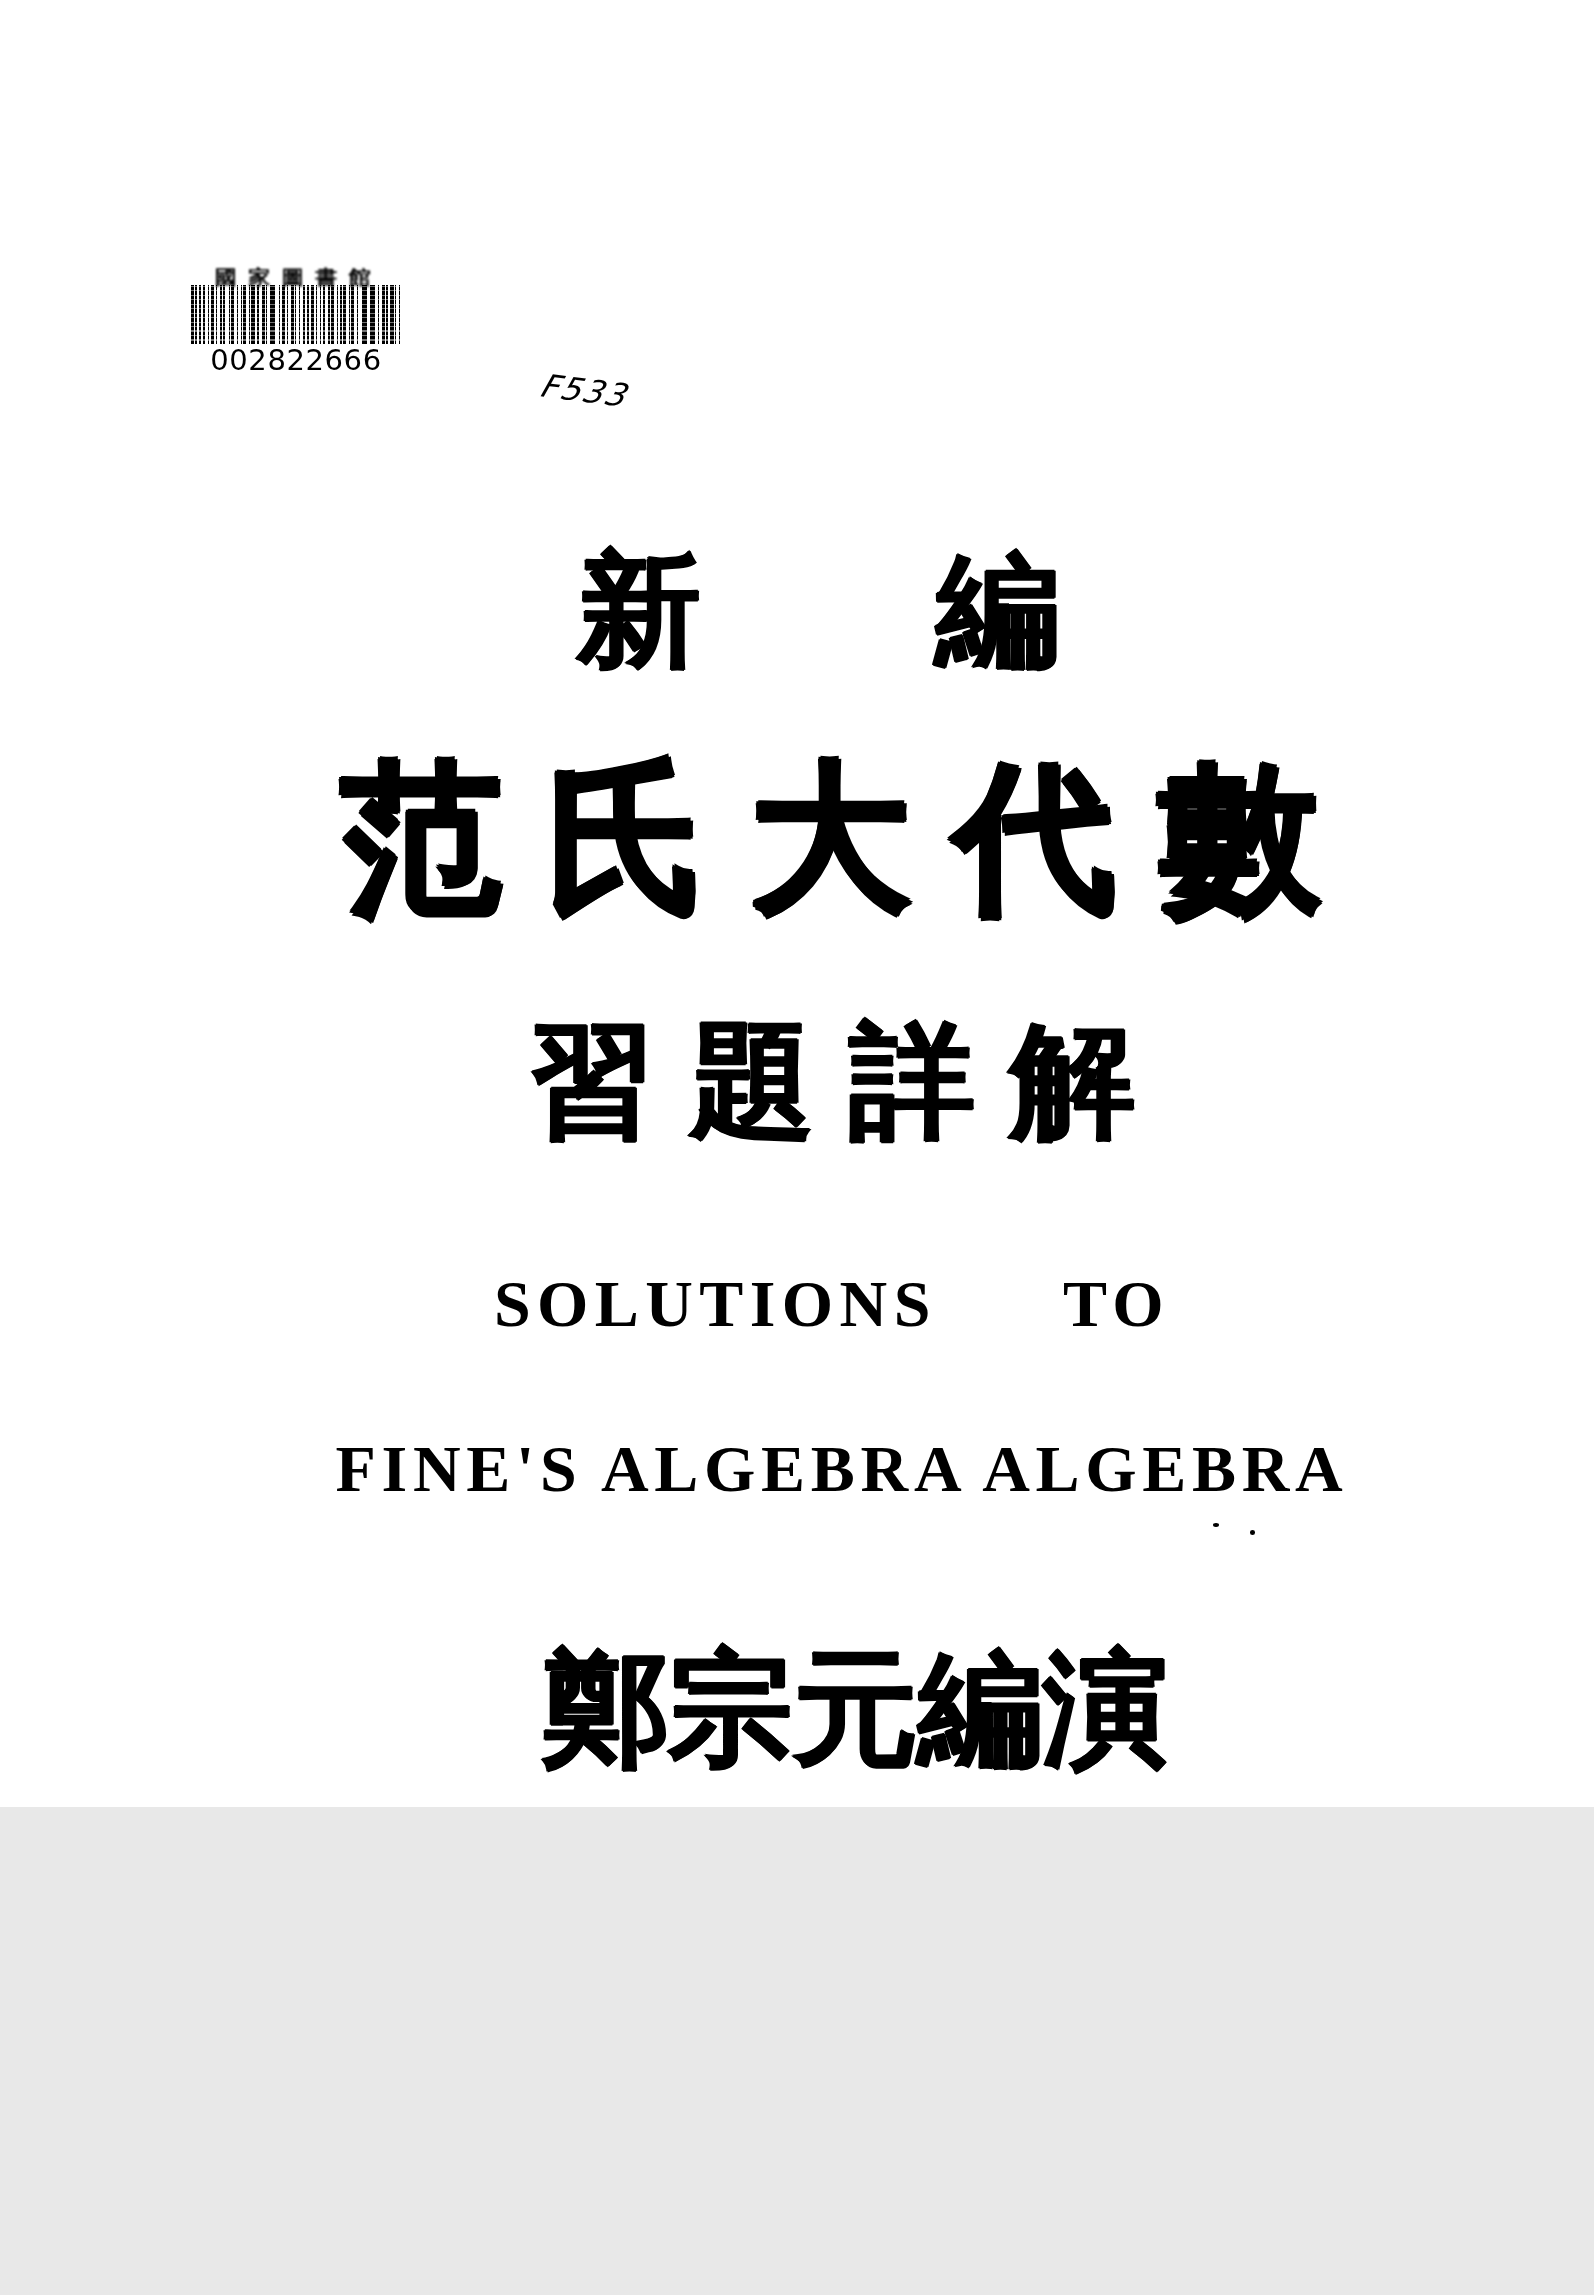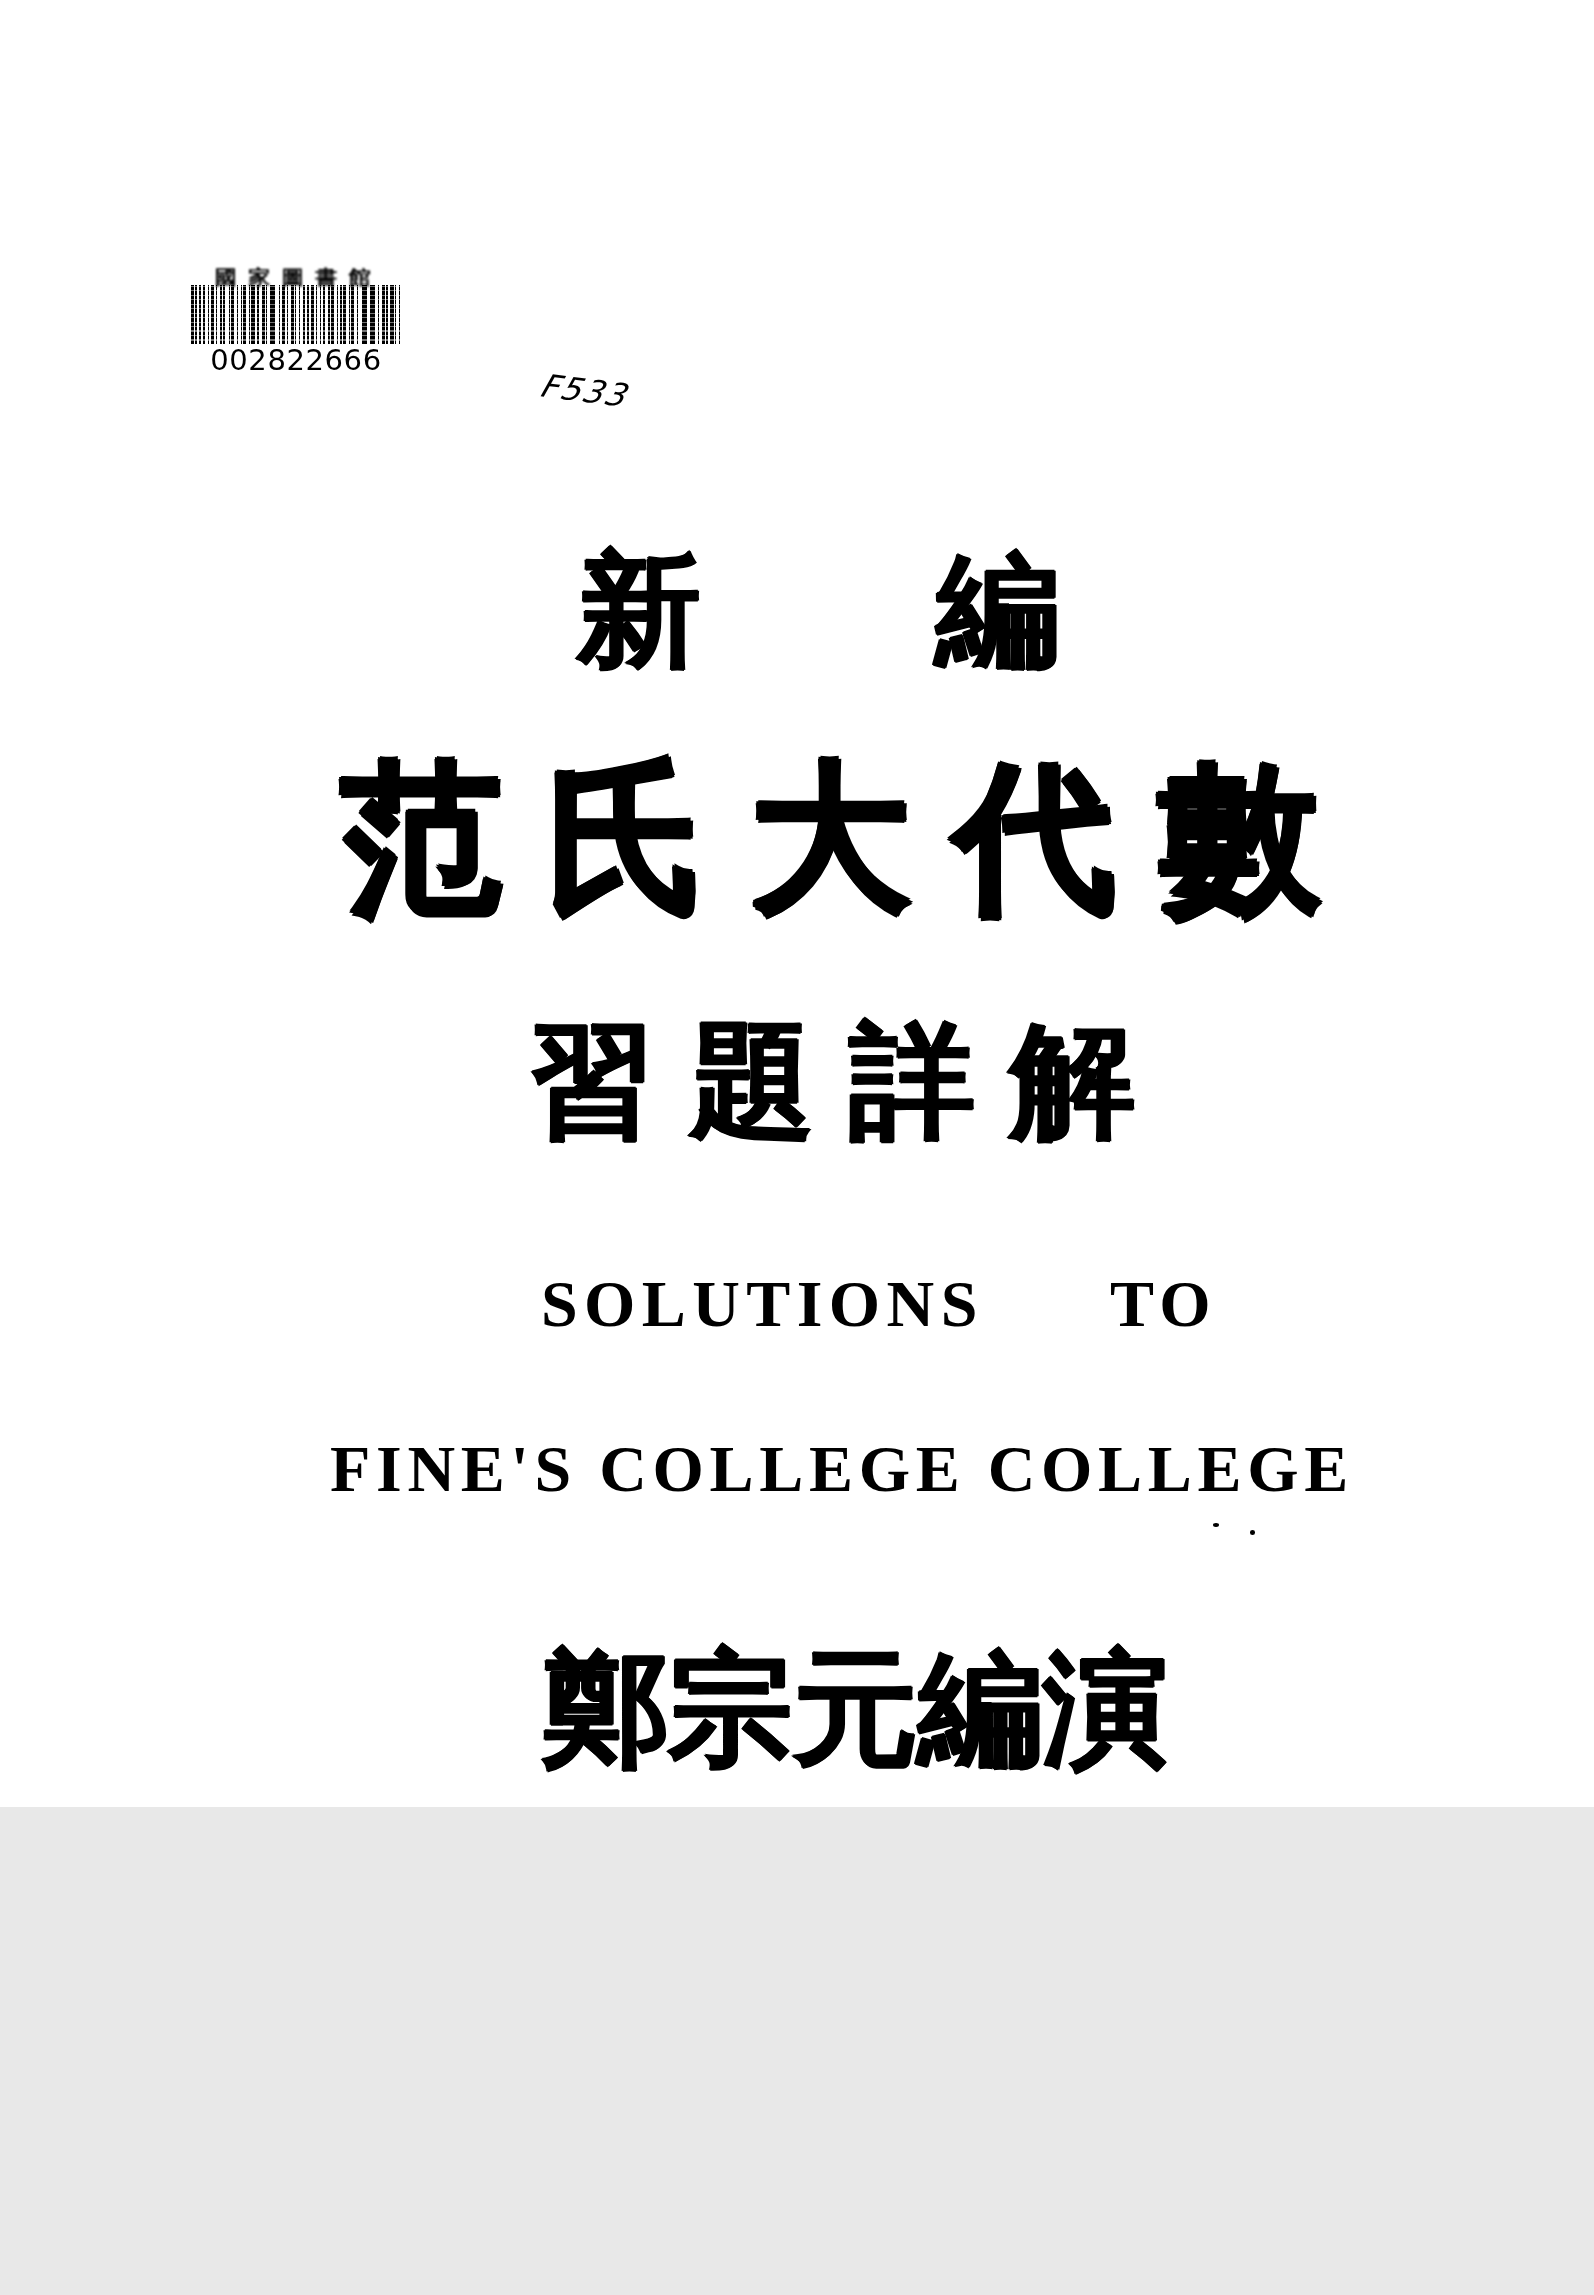--- a/index.html
+++ b/index.html
@@ -114,21 +114,20 @@
     top: 1269px;
     width: 676px;
     display: flex;
     justify-content: space-between;
     font-family: "Liberation Serif", serif;
     font-weight: bold;
     font-size: 66px;
     line-height: 70px;
     letter-spacing: 6.4px;
     filter: blur(0.3px) contrast(1.1);
-    margin-left: 47px;
   }
   .english-line2 {
     position: absolute;
     left: 316px;
     top: 1433px;
     width: 1052px;
     text-align: center;
     font-family: "Liberation Serif", serif;
     font-weight: bold;
     font-size: 66px;
@@ -178,21 +177,21 @@
     <span>題</span>
     <span>詳</span>
     <span>解</span>
   </div>
 
   <div class="english-line1">
     <span>SOLUTIONS</span>
     <span>TO</span>
   </div>
 
-  <div class="english-line2">FINE'S COLLEGE COLLEGE</div>
+  <div class="english-line2">FINE'S ALGEBRA ALGEBRA</div>
 
   <div class="speck speck-1"></div>
   <div class="speck speck-2"></div>
 
   <div class="cjk-row row-author">
     <span>鄭</span>
     <span>宗</span>
     <span>元</span>
     <span>編</span>
     <span>演</span>

